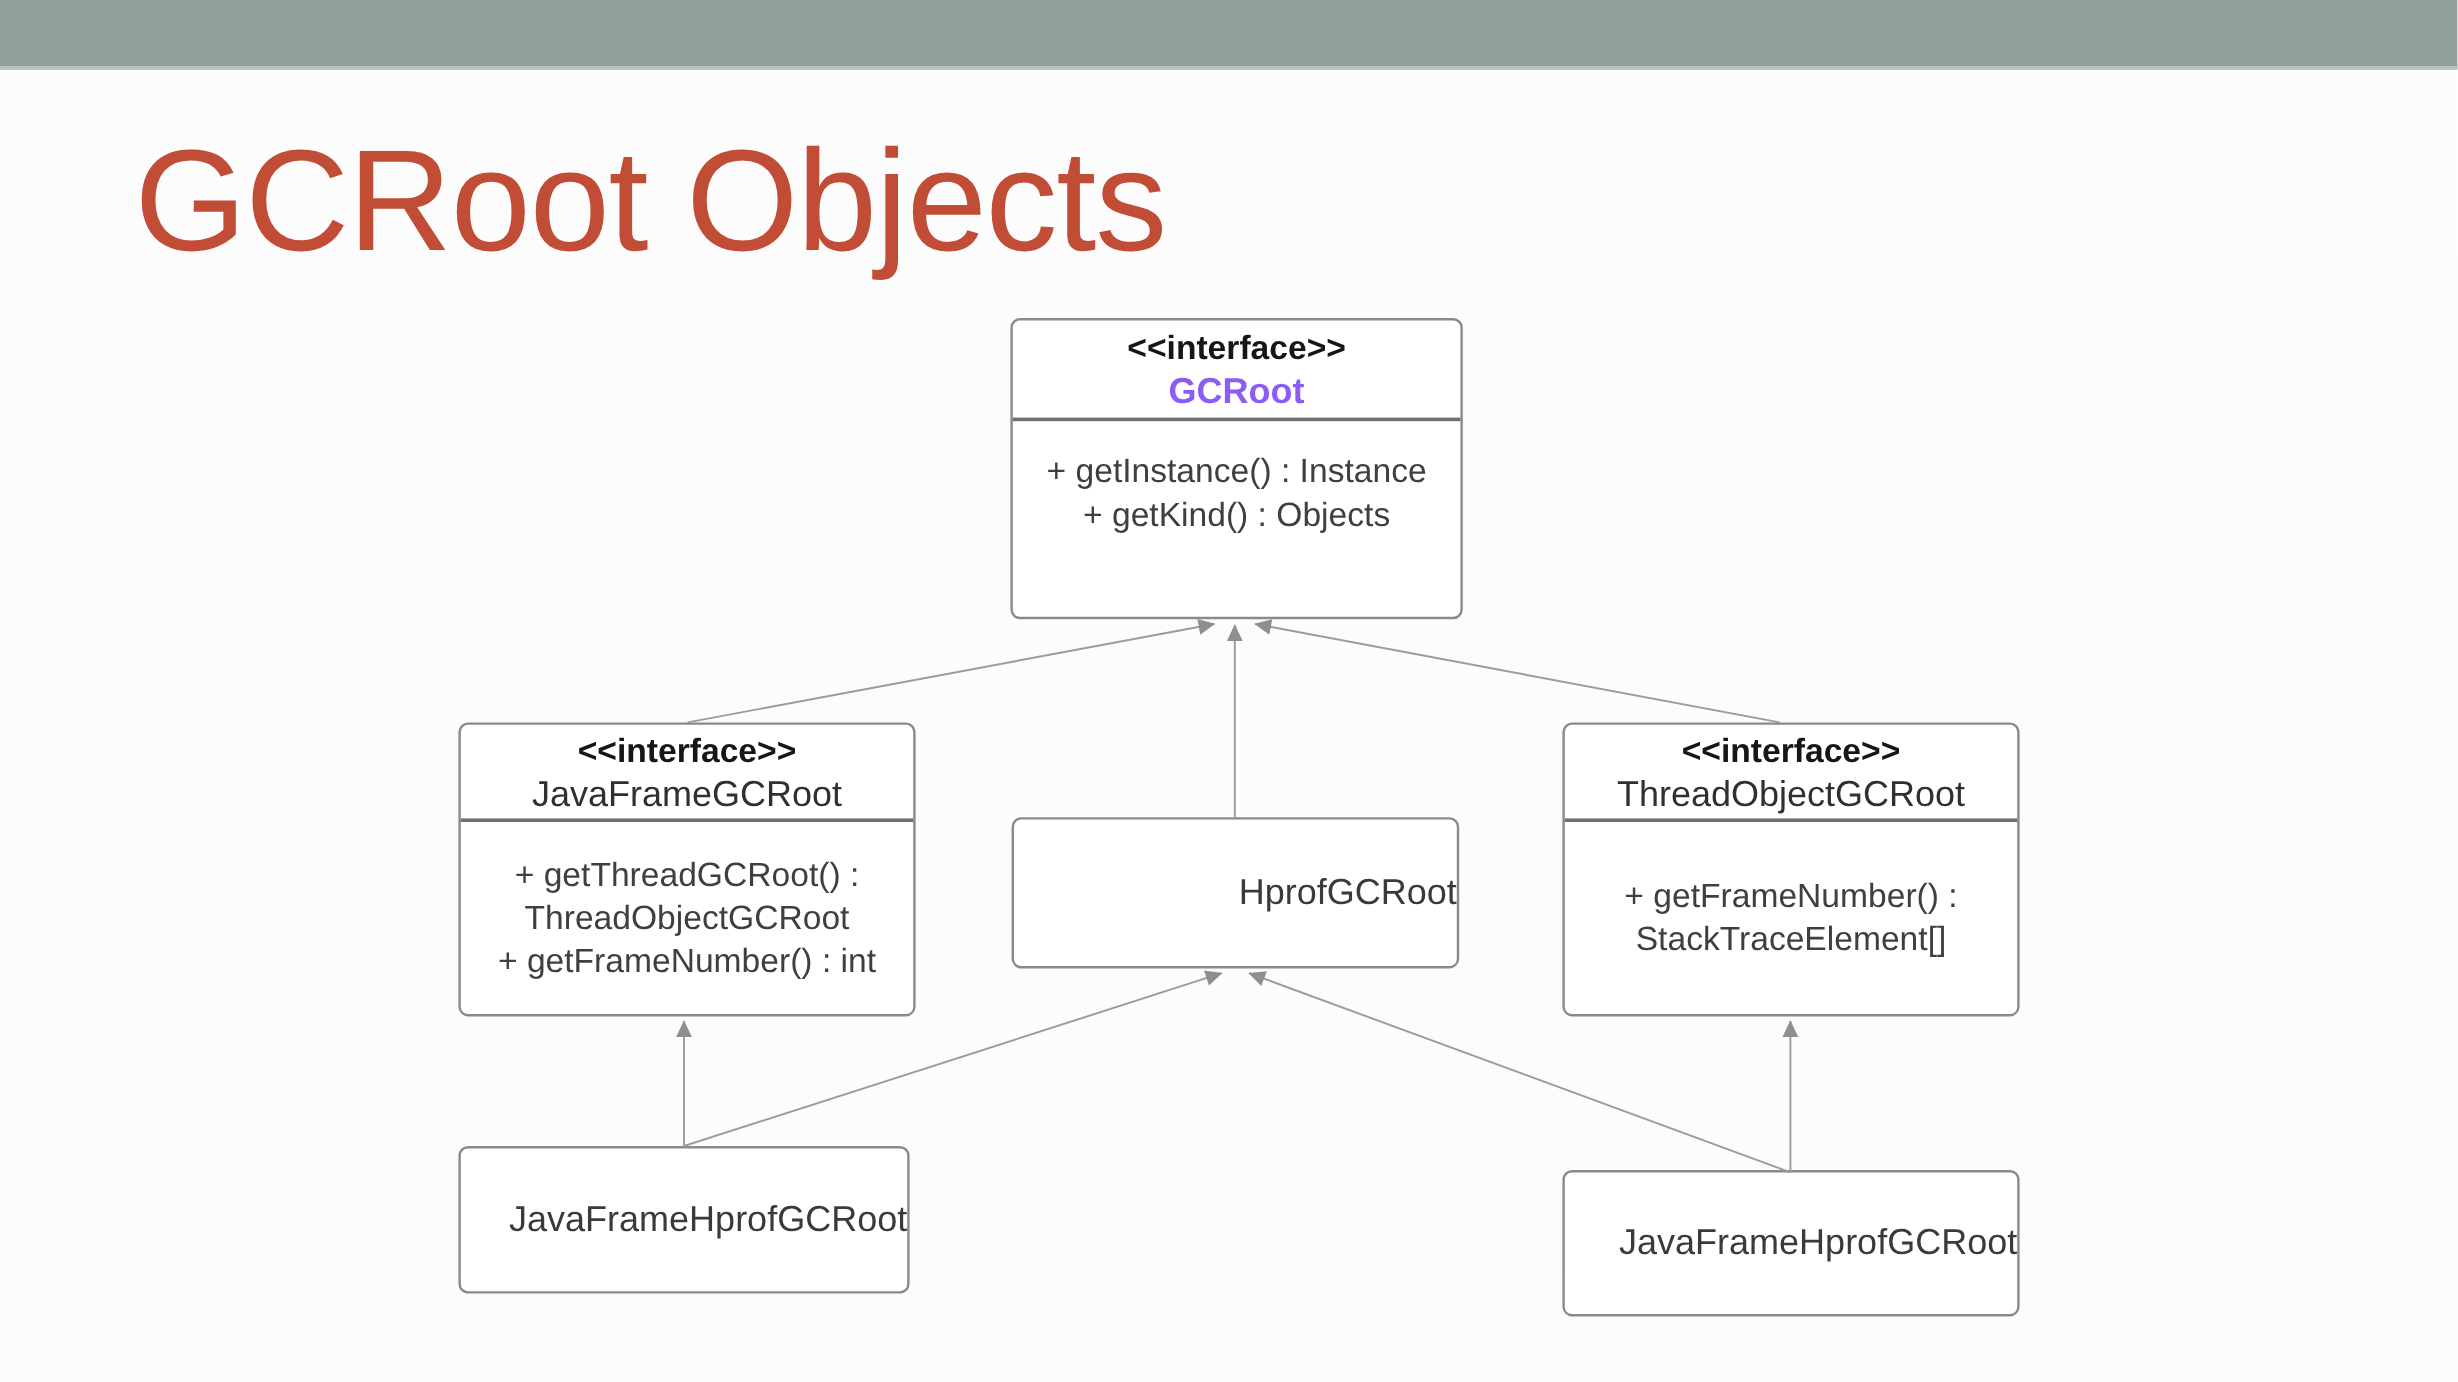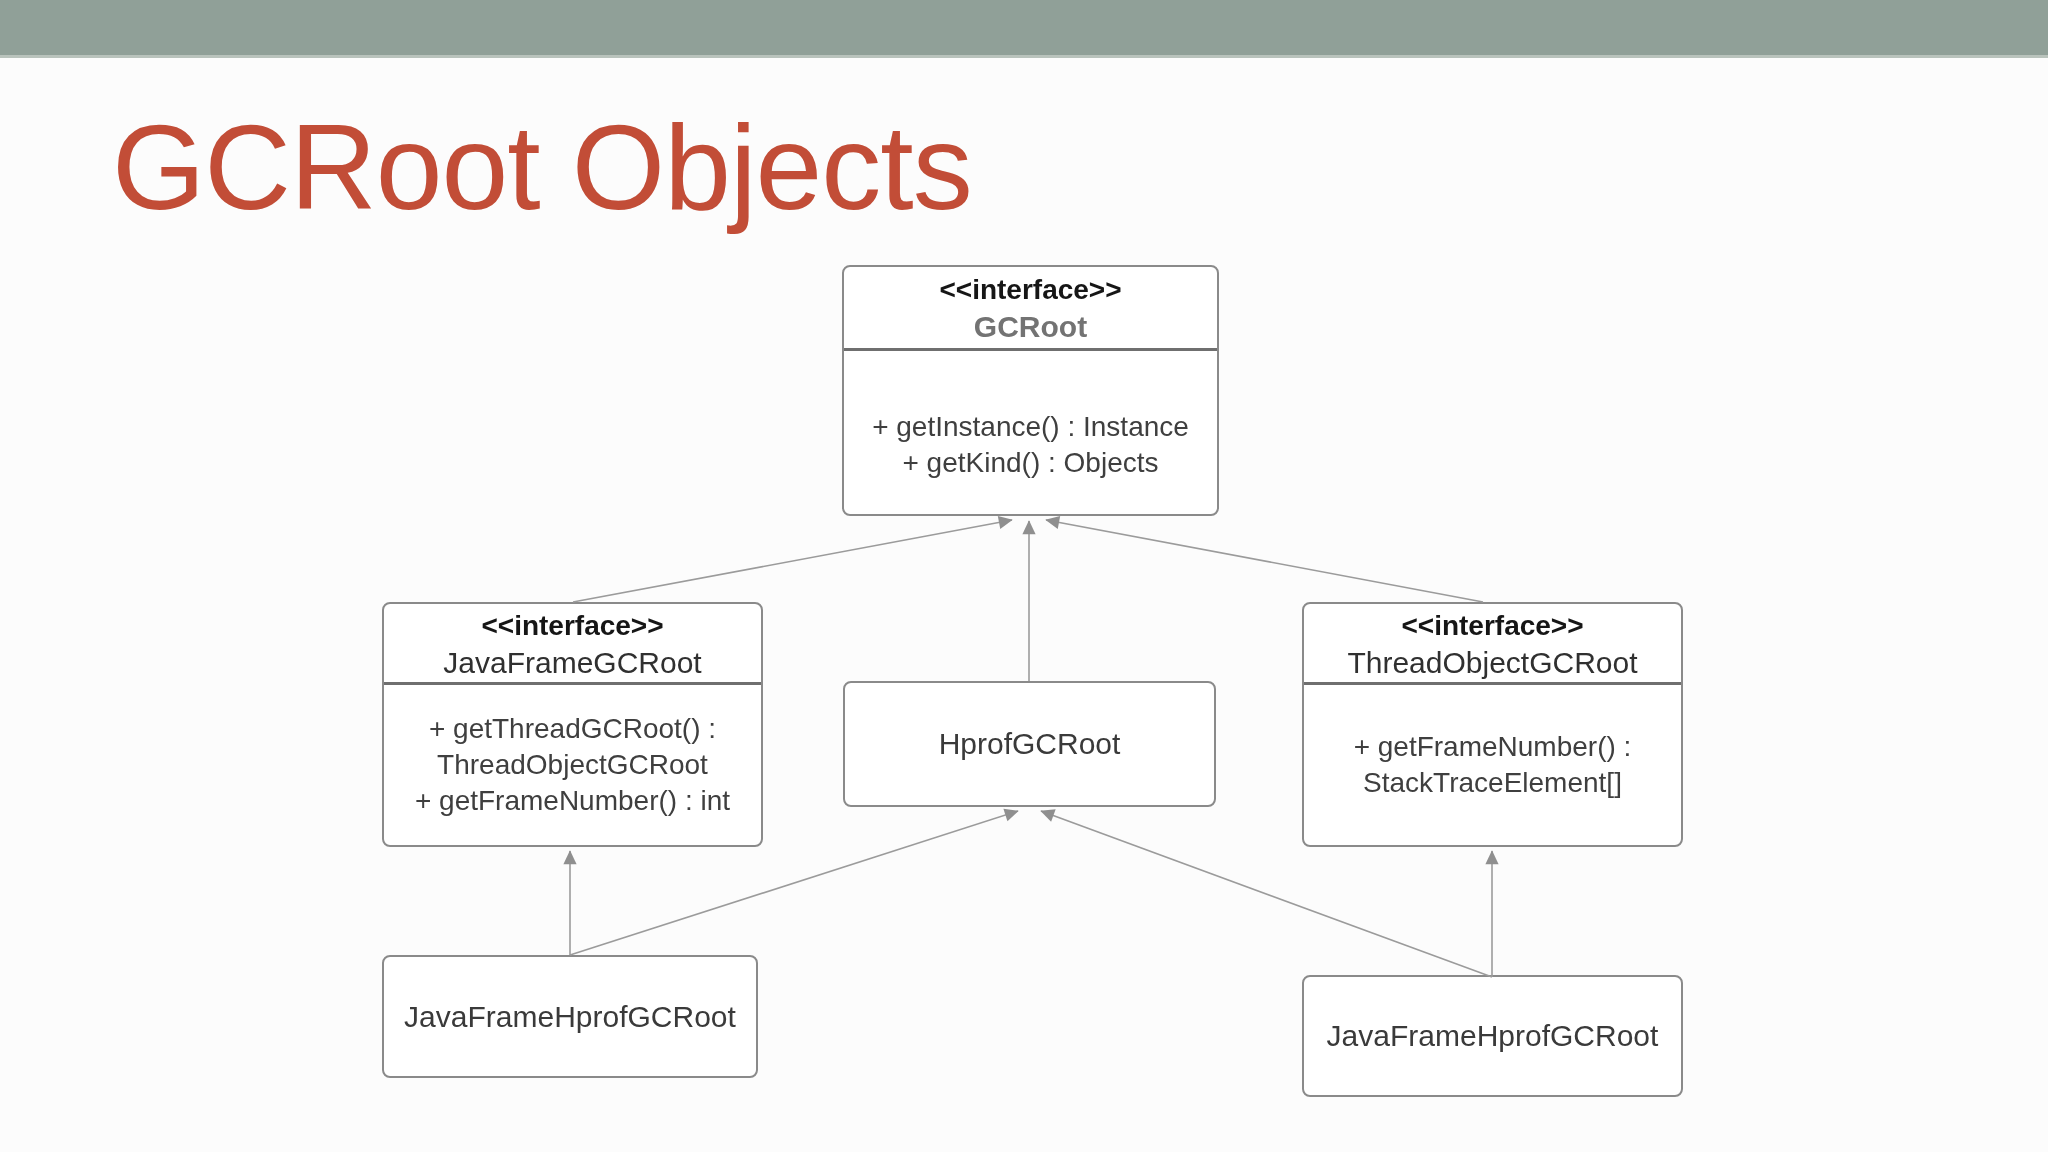--- a/index.html
+++ b/index.html
@@ -69,40 +69,40 @@
     color: #161616;
     text-align: right;
   }
   .class-name {
     font-size: 30px;
     line-height: 38px;
     color: #303030;
   }
   .class-name.emph {
     font-weight: 700;
-    color: #737373;
+    color: #8b5cf6;
   }
   .node-body {
     flex: 1 1 auto;
     display: flex;
     flex-direction: column;
     justify-content: center;
     align-items: center;
     padding: 0 18px;
   }
-  .node-body.raised { justify-content: flex-start; padding-top: 58px; }
+  .node-body.raised { justify-content: flex-start; padding-top: 24px; }
   .method {
     font-size: 28px;
     line-height: 36px;
     color: #3f3f3f;
     text-align: center;
   }
   .node.simple {
     justify-content: center;
-    align-items: center;
+    align-items: flex-end;
   }
   .node.simple .class-name {
     font-size: 30px;
     color: #3a3a3a;
     text-align: center;
   }
 </style>
 </head>
 <body>
 

